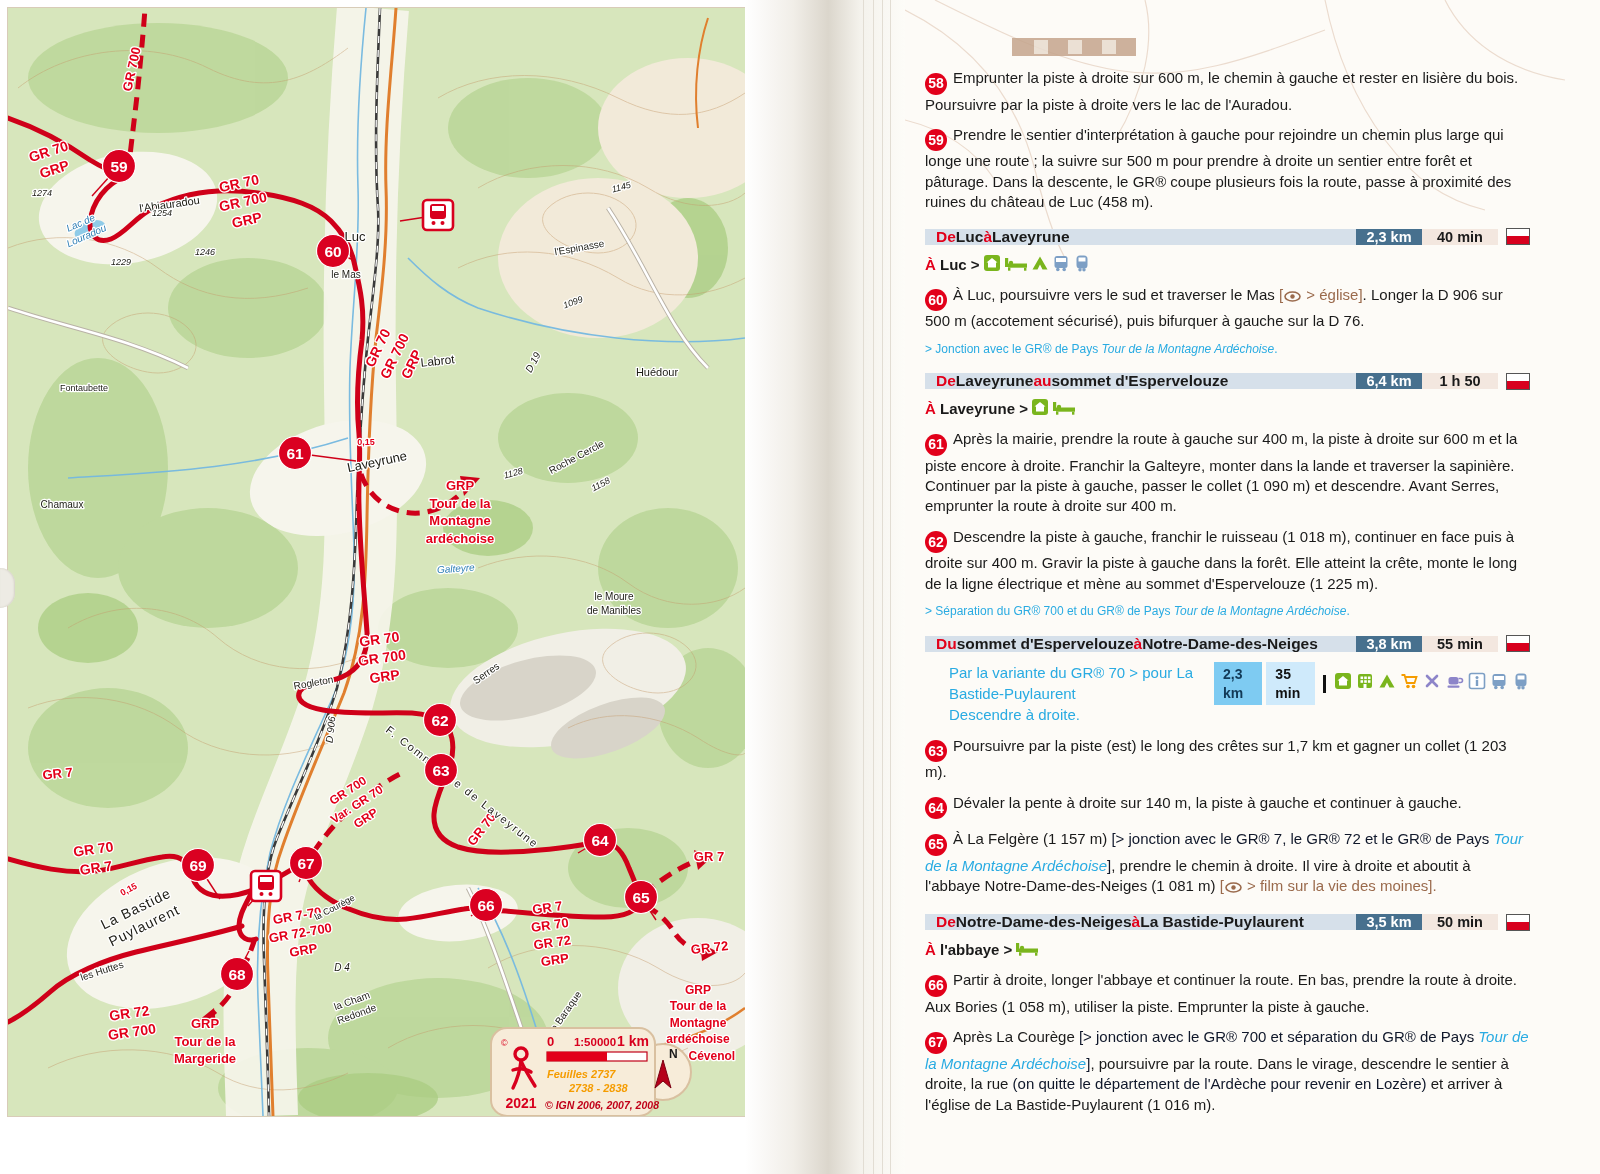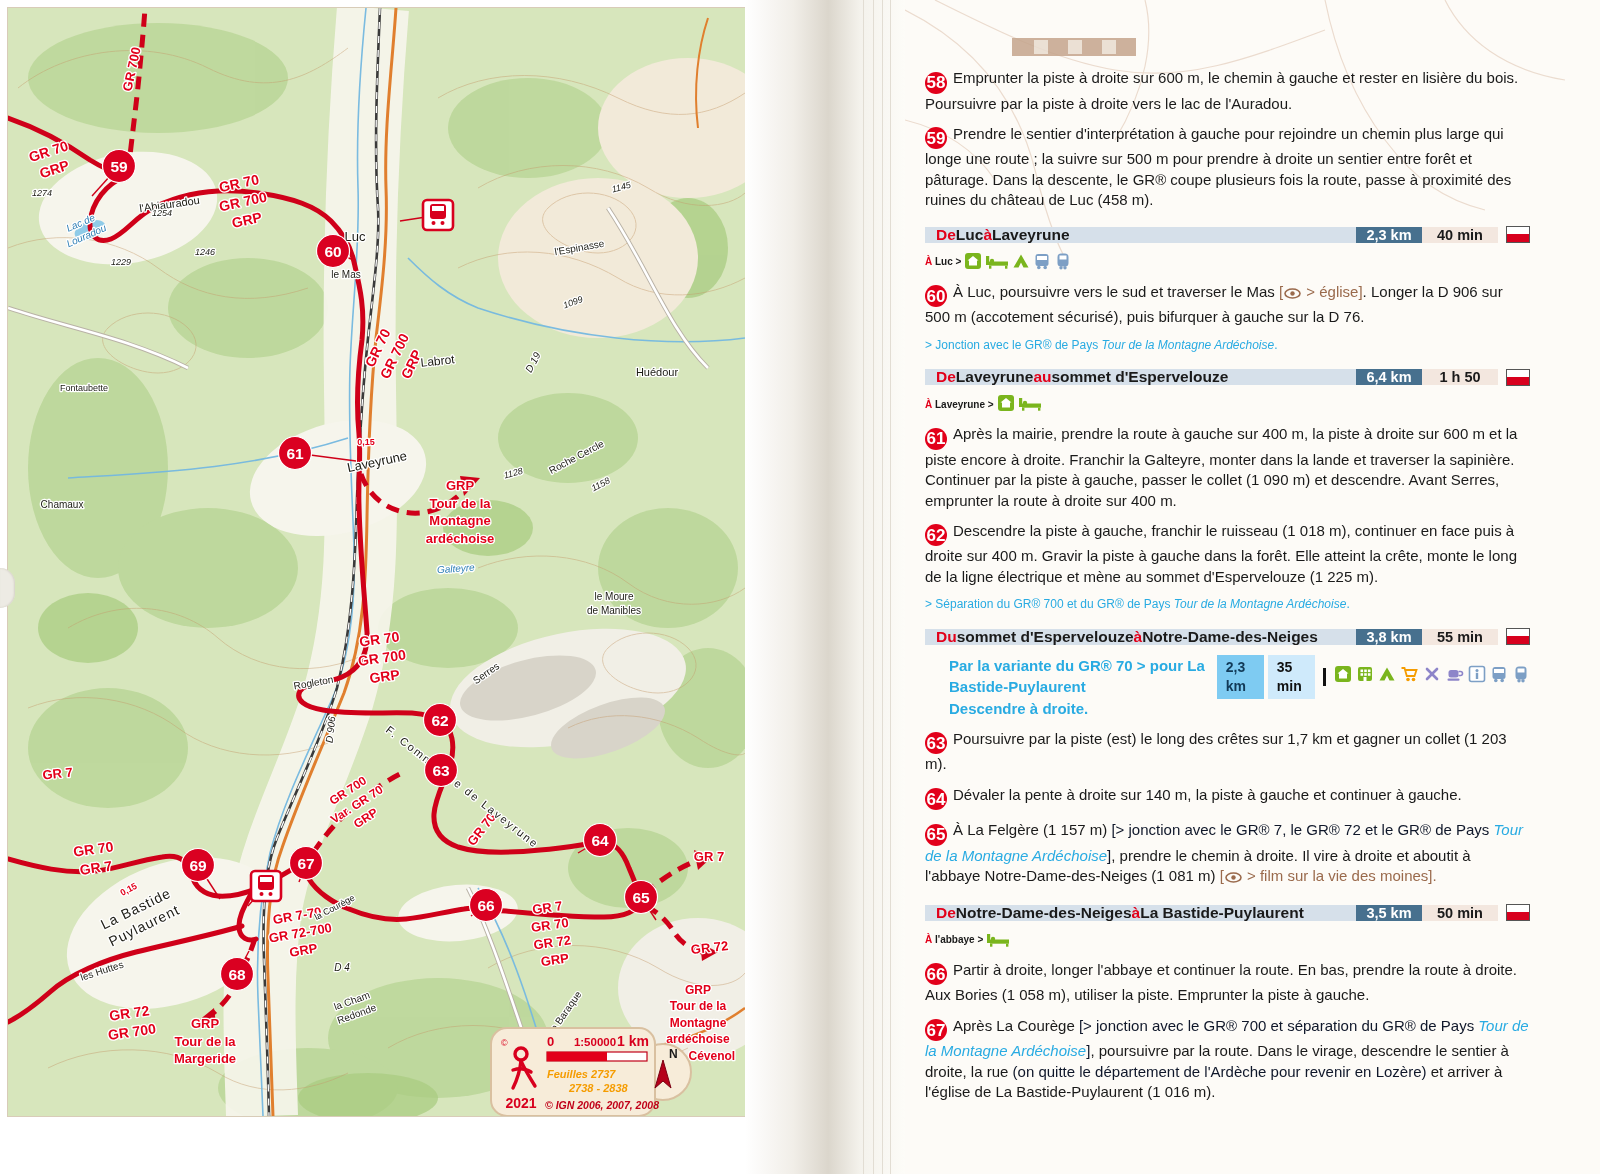--- a/index.html
+++ b/index.html
@@ -15,39 +15,39 @@
          background:#edebe4;box-shadow:inset -1px 0 2px #d5d1c7;}
   .right-page{position:absolute;left:905px;top:0;width:695px;height:1174px;background:#fdfbf7;}
   .rp-deco{position:absolute;left:0;top:0;pointer-events:none;}
   .deco-bar{position:absolute;left:107px;top:38px;width:120px;height:14px;
             background:repeating-linear-gradient(90deg,#c5a58d 0 20px,#e9dccf 20px 34px);
             border:2px solid #c5a58d;opacity:.85;}
   .rp-content{position:relative;padding:58px 25px 0 20px;width:650px;box-sizing:border-box;}
   
   .step{margin:10px 0;font-size:15px;line-height:1.36;}
   .stepnum{display:inline-flex;width:22px;height:22px;border-radius:50%;background:#e2001a;color:#fff;
-           font-weight:bold;font-size:17px;align-items:center;justify-content:center;
+           font-weight:bold;font-size:14px;align-items:center;justify-content:center;
            margin-right:6px;vertical-align:-5px;}
   .note{margin:9px 0 12px;font-size:12px;color:#29abe2;line-height:1.3;}
   .sg-red{color:#e2001a;}
   .sg-blue{color:#0f172a;}
   .sg-bluei{color:#29abe2;font-style:italic;}
-  .sg-blueb{color:#29abe2;font-weight:bold;}
+  .sg-blueb{color:#29abe2;font-weight:normal;}
   .sg-brown{color:#9a6a4c;}
   .sg-i{font-style:italic;}
   .eye-icon{display:inline-block;vertical-align:-2px;margin:0 1px;}
   
   .stage{margin-top:16px;}
   .stagebar{display:flex;align-items:stretch;height:16px;font-size:15.5px;font-weight:bold;}
   .sb-label{flex:1;background:#d6e0ea;display:flex;align-items:center;padding-left:11px;}
   .sb-km{width:66px;background:#47708e;color:#fff;display:flex;align-items:center;justify-content:center;font-size:14.5px;}
   .sb-time{width:76px;background:#f3e7df;display:flex;align-items:center;justify-content:center;font-size:14.5px;}
   .waymark{width:24px;height:17px;margin-left:8px;align-self:center;border:1.5px solid #555;
            background:linear-gradient(#ffffff 0 48%,#d8001e 48% 100%);box-sizing:border-box;}
-  .services{margin:9px 0;font-size:10px;font-weight:bold;display:flex;align-items:center;gap:3px;}
+  .services{margin:9px 0;font-size:15px;font-weight:bold;display:flex;align-items:center;gap:3px;}
   .svc-icon{display:inline-block;vertical-align:middle;}
   
   .variant{margin:10px 0 10px 24px;font-size:15px;line-height:1.35;}
   .variant .vline1{display:flex;align-items:center;flex-wrap:nowrap;gap:4px;}
   .chip-km{background:#7ecbf2;color:#123a57;font-weight:bold;padding:3px 9px;font-size:14px;}
   .chip-min{background:#cfeafb;color:#111;font-weight:bold;padding:3px 9px;font-size:14px;}
   .vbar{display:inline-block;width:4px;height:18px;background:#111;margin:0 4px;}
   
   text{font-family:"Liberation Sans", sans-serif;}
   .mlbl{paint-order:stroke;stroke:#ffffff;stroke-width:2.6px;stroke-linejoin:round;}

